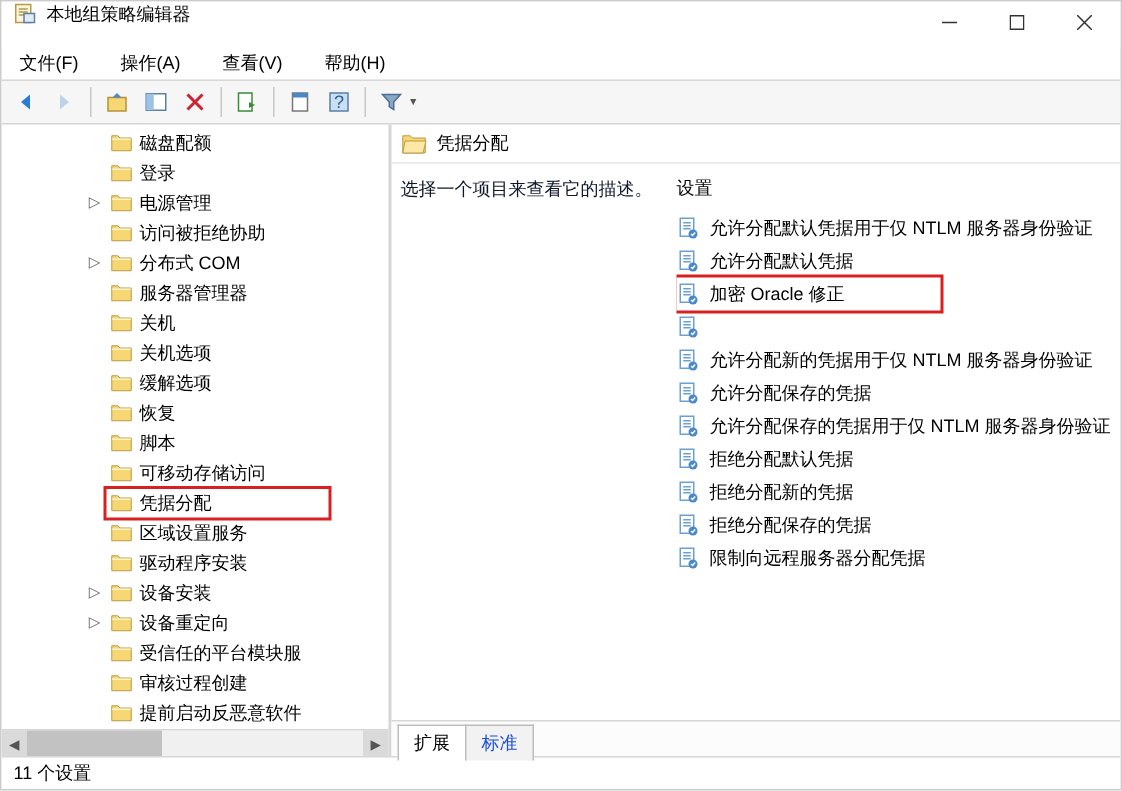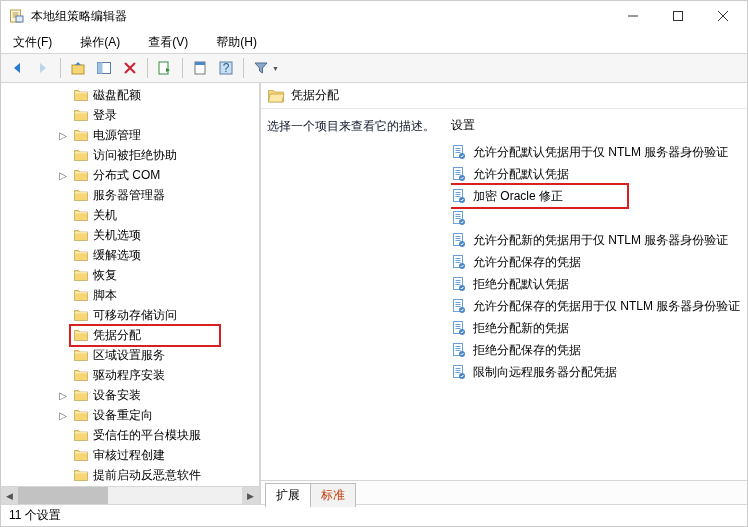--- a/index.html
+++ b/index.html
@@ -1,19 +1,19 @@
 <!DOCTYPE html>
 <html><head>
 <meta charset="utf-8">
 <style>
 * { margin:0; padding:0; box-sizing:border-box; font-family:"Microsoft YaHei",Tahoma,sans-serif; font-size:12px; }
 body { width:748px; height:527px; background:#fff; display:flex; flex-direction:column; overflow:hidden; border:1px solid #ccc; }
 
 
-.titlebar { height:30px; display:flex; align-items:center; padding:0 2px 0 8px; background:#fff; }
+.titlebar { height:30px; display:flex; padding:0 2px 0 8px; background:#fff; }
 .titlebar .app-icon { width:16px; height:16px; margin-right:6px; display:flex; align-items:center; justify-content:center; }
 .titlebar .title { flex:1; }
 .titlebar .win-btn { width:45px; height:28px; display:flex; align-items:center; justify-content:center; }
 
 
 .menubar { height:22px; display:flex; align-items:center; padding:0 8px; gap:20px; }
 .menubar .menu-item { padding:2px 4px; }
 
 
 .toolbar { height:30px; border-top:1px solid #d6d6d6; border-bottom:1px solid #d6d6d6; background:#f6f6f6; display:flex; align-items:center; padding:0 4px; gap:2px; }
@@ -44,21 +44,21 @@
 .detail-left .hint { color:#0f172a; line-height:1.5; }
 .detail-right { flex:1; display:flex; flex-direction:column; min-width:0; }
 .col-header { height:20px; border-bottom:0; margin-bottom:4px; }
 .settings-list { flex:1; overflow:hidden; }
 .settings-list .row { height:22px; display:flex; align-items:center; gap:6px; white-space:nowrap; position:relative; }
 .settings-list .row .policy-icon { width:16px; height:16px; flex-shrink:0; }
 .settings-list .row.highlighted::after { content:""; position:absolute; left:-2px; top:-2px; right:112px; bottom:-2px; border:2px solid #d92020; }
 
 .tabs { height:24px; display:flex; align-items:flex-end; padding-left:4px; border-top:1px solid #d6d6d6; background:#fcfcfc; }
 .tabs .tab { padding:3px 10px; border:1px solid #bdbdbd; border-bottom:none; background:#fff; margin-right:-1px; position:relative; top:3px; }
-.tabs .tab.inactive { background:#f2f2f2; color:#c2410c; }
+.tabs .tab.inactive { background:#f2f2f2; color:#1d4ed8; }
 
 
 .statusbar { height:22px; border-top:1px solid #d6d6d6; display:flex; align-items:center; padding:0 8px; background:#fff; }
 
 
 .folder-icon svg, .policy-icon svg, .app-icon svg { width:100%; height:100%; }
 </style>
 </head>
 <body>
 
@@ -376,27 +376,27 @@
             <div class="row">
               <span class="policy-icon"><svg>
                   <use href="#policy"></use>
                 </svg></span>
               <span>允许分配保存的凭据</span>
             </div>
             <div class="row">
               <span class="policy-icon"><svg>
                   <use href="#policy"></use>
                 </svg></span>
+              <span>允许分配保存的凭据用于仅 NTLM 服务器身份验证</span>
+            </div>
+            <div class="row">
+              <span class="policy-icon"><svg>
+                  <use href="#policy"></use>
+                </svg></span>
               <span>拒绝分配默认凭据</span>
-            </div>
-            <div class="row">
-              <span class="policy-icon"><svg>
-                  <use href="#policy"></use>
-                </svg></span>
-              <span>允许分配保存的凭据用于仅 NTLM 服务器身份验证</span>
             </div>
             <div class="row">
               <span class="policy-icon"><svg>
                   <use href="#policy"></use>
                 </svg></span>
               <span>拒绝分配新的凭据</span>
             </div>
             <div class="row">
               <span class="policy-icon"><svg>
                   <use href="#policy"></use>

